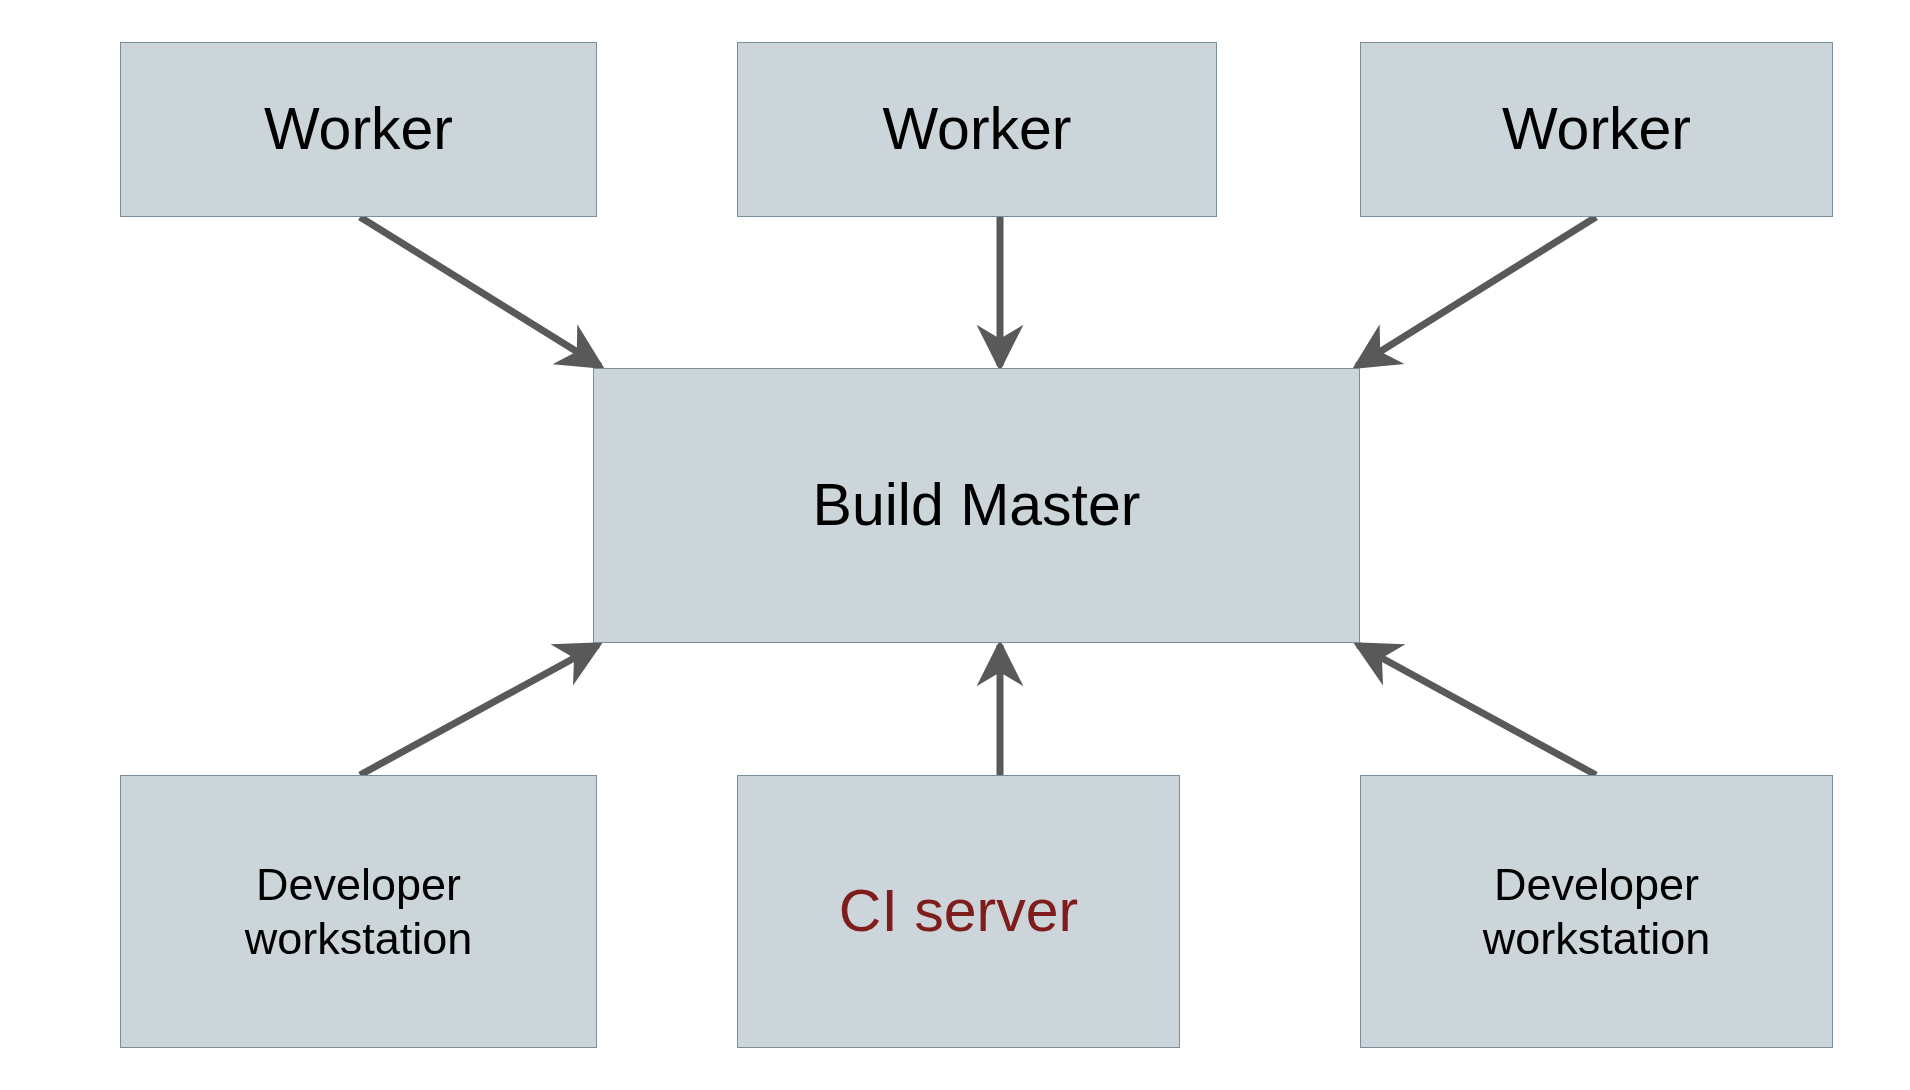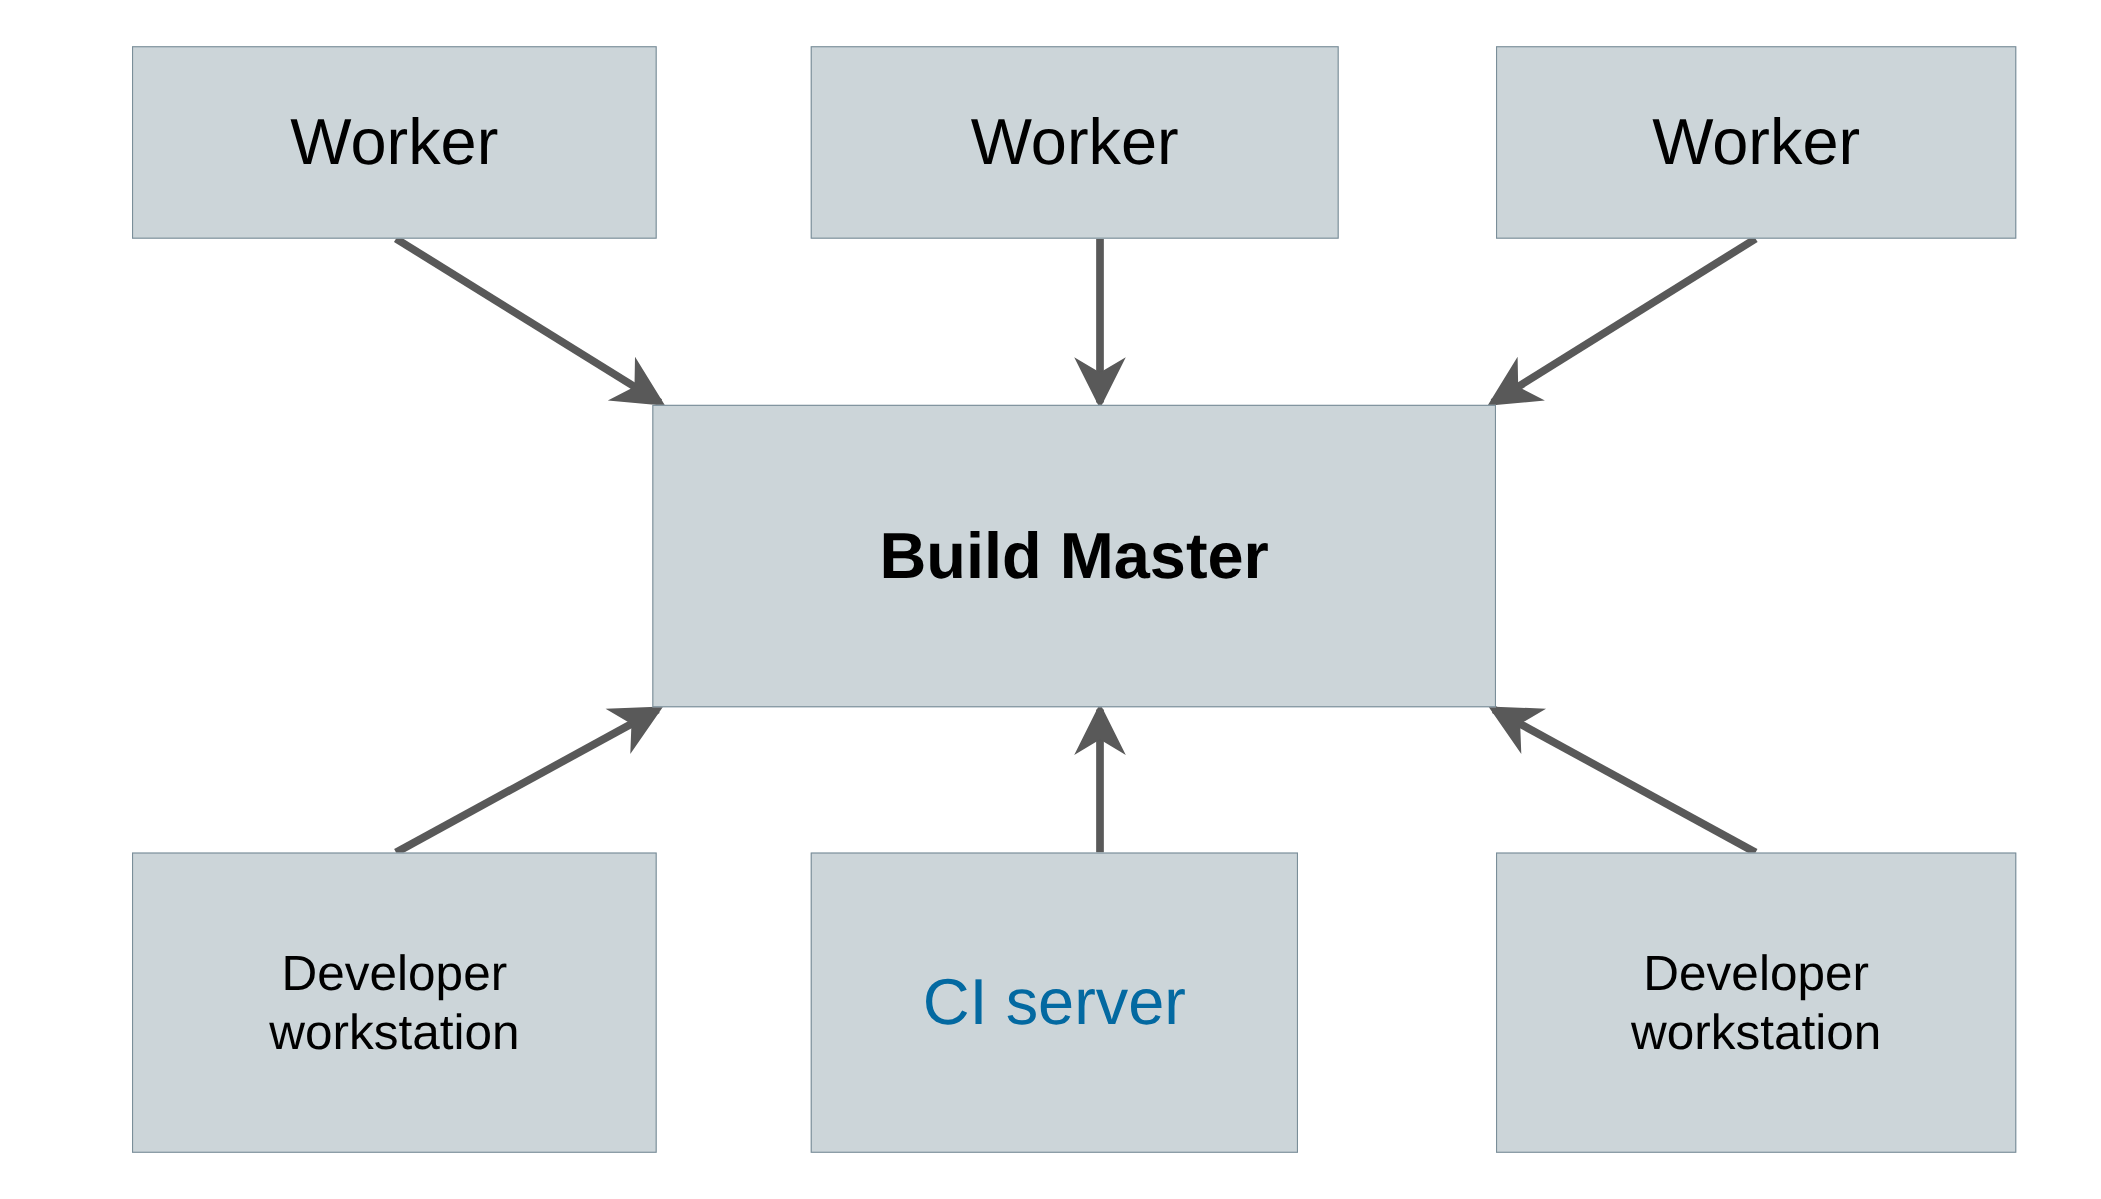--- a/index.html
+++ b/index.html
@@ -37,21 +37,21 @@
     color: #000000;
     line-height: 1.18;
     z-index: 2;
   }
   .node .label {
     display: block;
     white-space: pre-line;
     padding: 0 10px;
   }
   .node-worker { font-size: 59px; justify-content: center; }
-  .node-master { font-size: 59px; font-weight: bold; }
+  .node-master { font-size: 59px; }
   .node-ci     { font-size: 59px; }
   .node-dev    { font-size: 45px; }
 </style>
 </head>
 <body>
 
 <div id="canvas">
 
   <svg id="edges" viewBox="0 0 1910 1090" width="1910" height="1090" xmlns="http://www.w3.org/2000/svg">
     <defs>
@@ -83,21 +83,21 @@
 
   <div class="node node-master" style="left: 593px; top: 368px; width: 767px; height: 275px; background: rgb(204, 213, 217); border-color: rgb(122, 142, 153); color: rgb(0, 0, 0);">
     <span class="label">Build Master</span>
   </div>
 
   <div class="node node-dev" style="left: 120px; top: 775px; width: 477px; height: 273px; background: rgb(204, 213, 217); border-color: rgb(122, 142, 153); color: rgb(0, 0, 0);">
     <span class="label">Developer
 workstation</span>
   </div>
 
-  <div class="node node-ci" style="left: 737px; top: 775px; width: 443px; height: 273px; background: rgb(204, 213, 217); border-color: rgb(122, 142, 153); color: #0369a1; justify-content: center;">
+  <div class="node node-ci" style="left: 737px; top: 775px; width: 443px; height: 273px; background: rgb(204, 213, 217); border-color: rgb(122, 142, 153); color: #7f1d1d; justify-content: center;">
     <span class="label">CI server</span>
   </div>
 
   <div class="node node-dev" style="left: 1360px; top: 775px; width: 473px; height: 273px; background: rgb(204, 213, 217); border-color: rgb(122, 142, 153); color: rgb(0, 0, 0);">
     <span class="label">Developer
 workstation</span>
   </div>
 
 </div>
 

